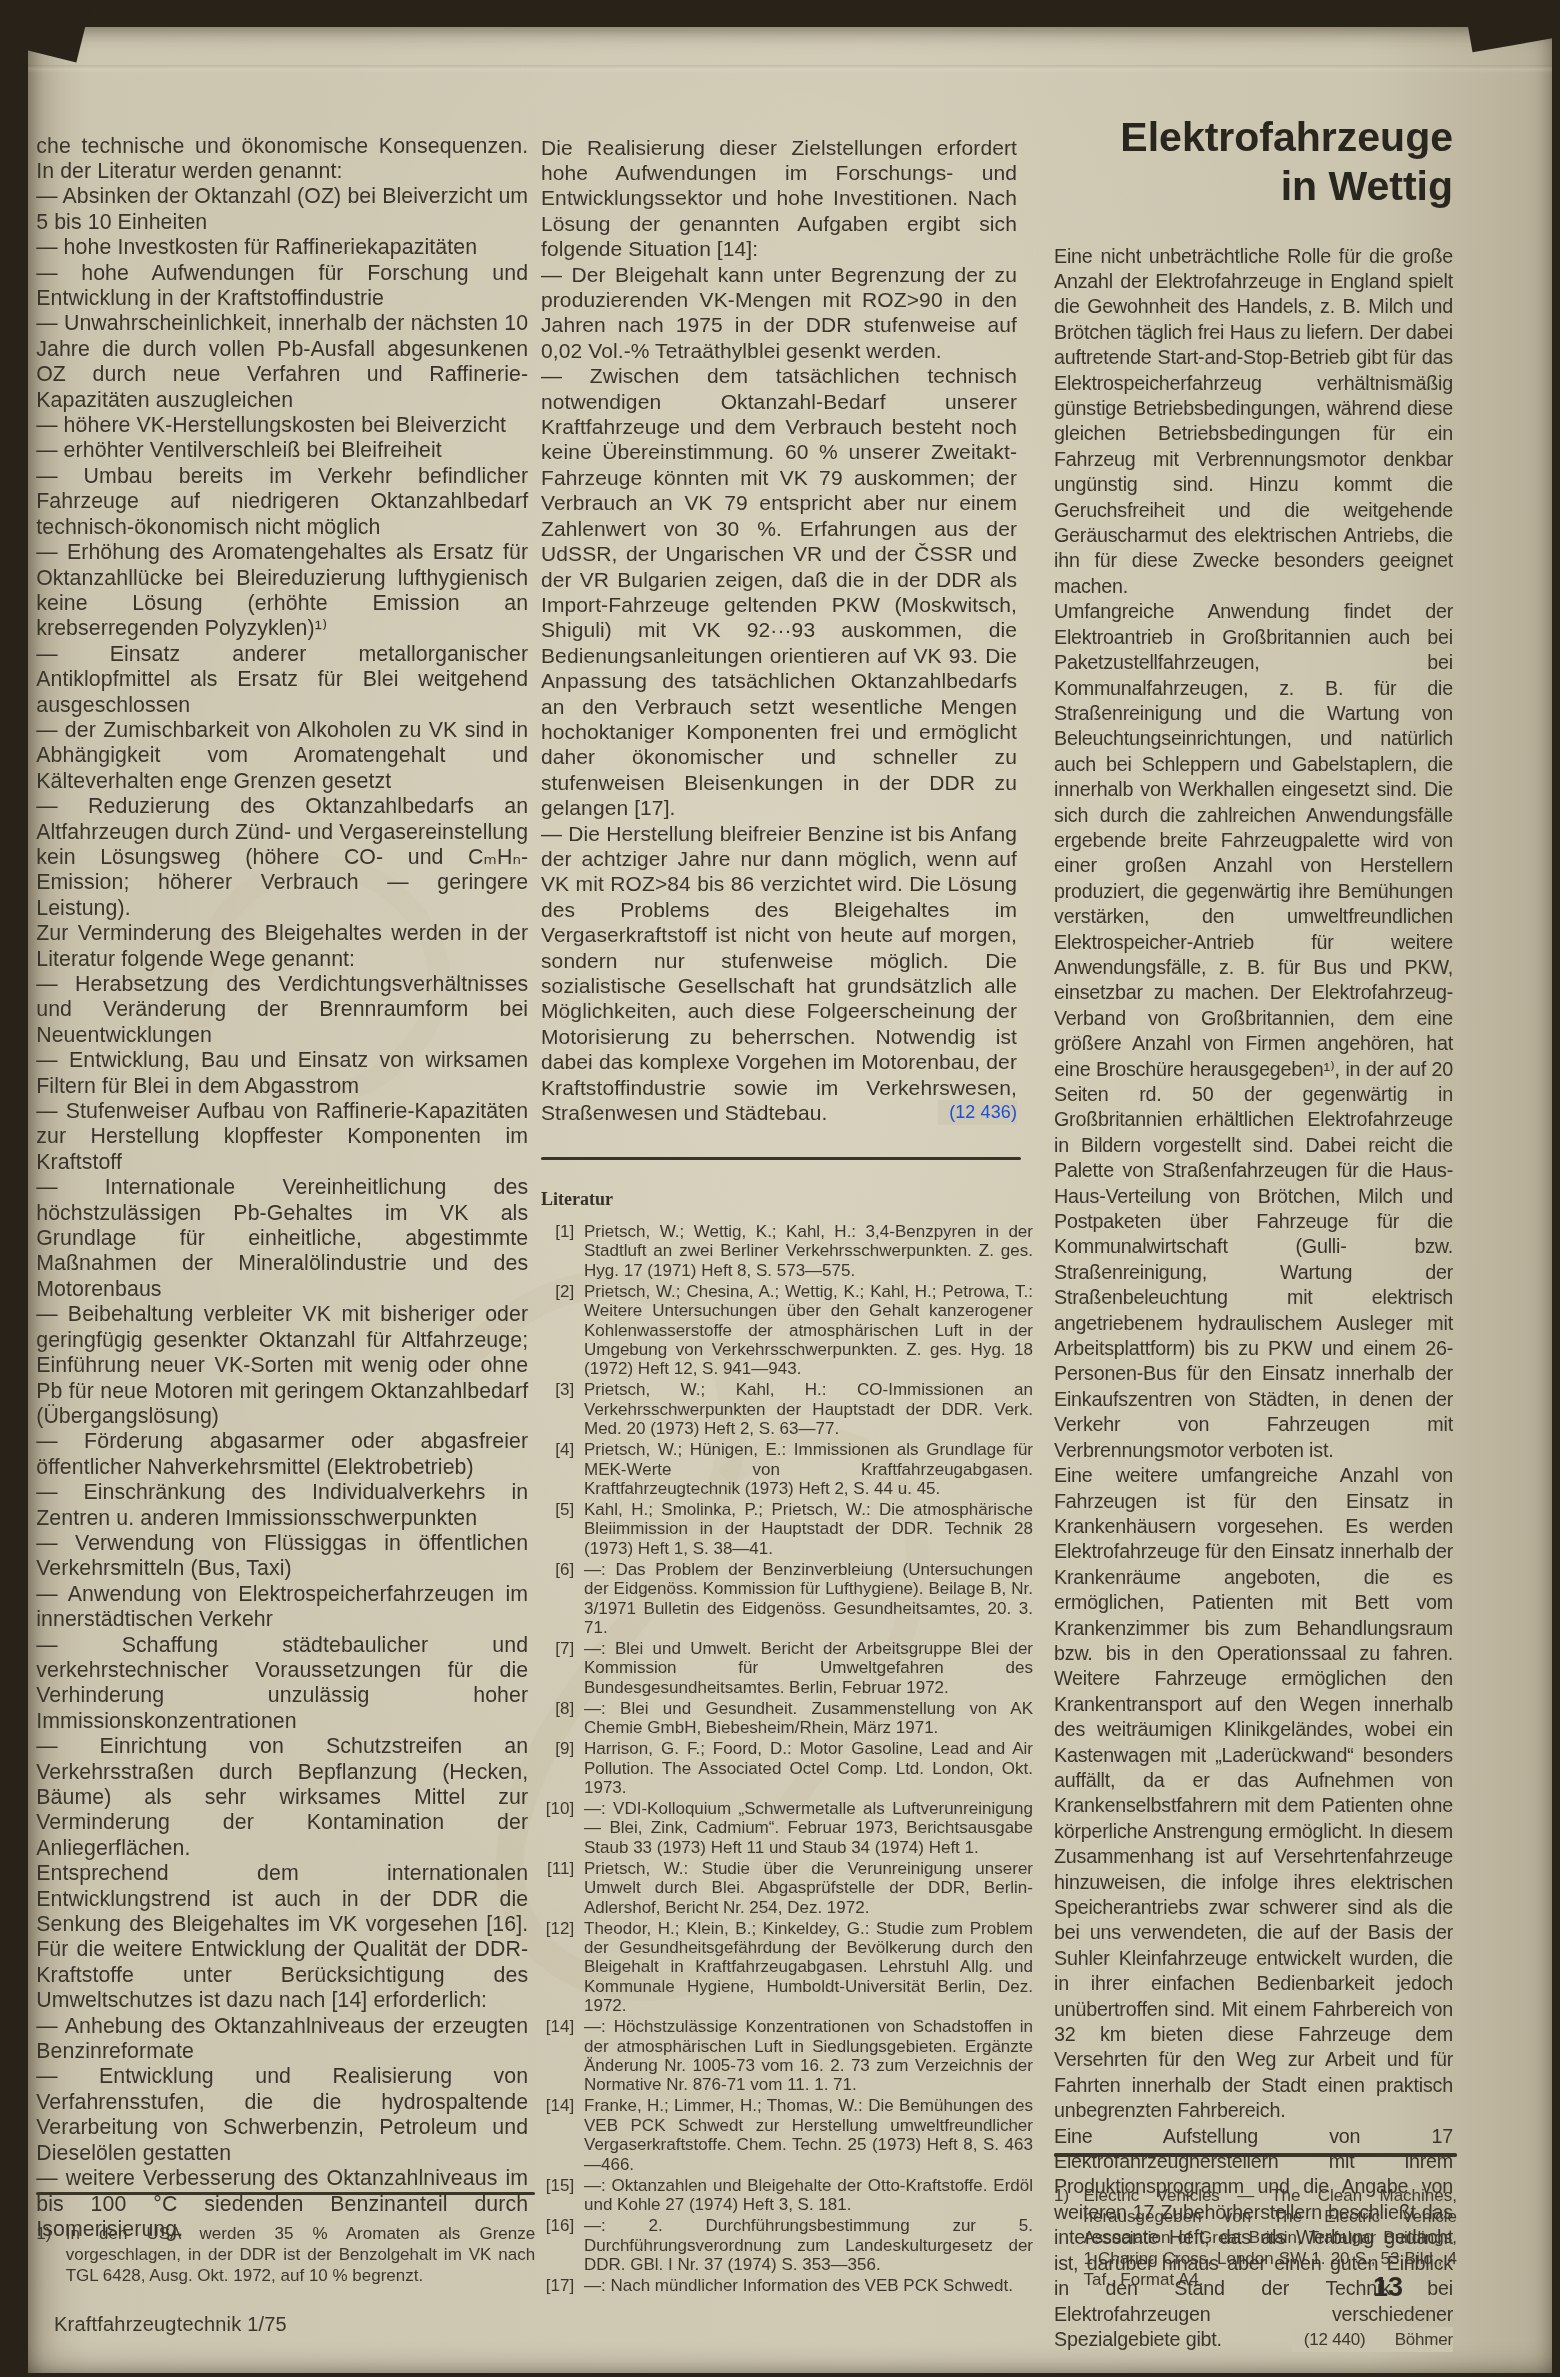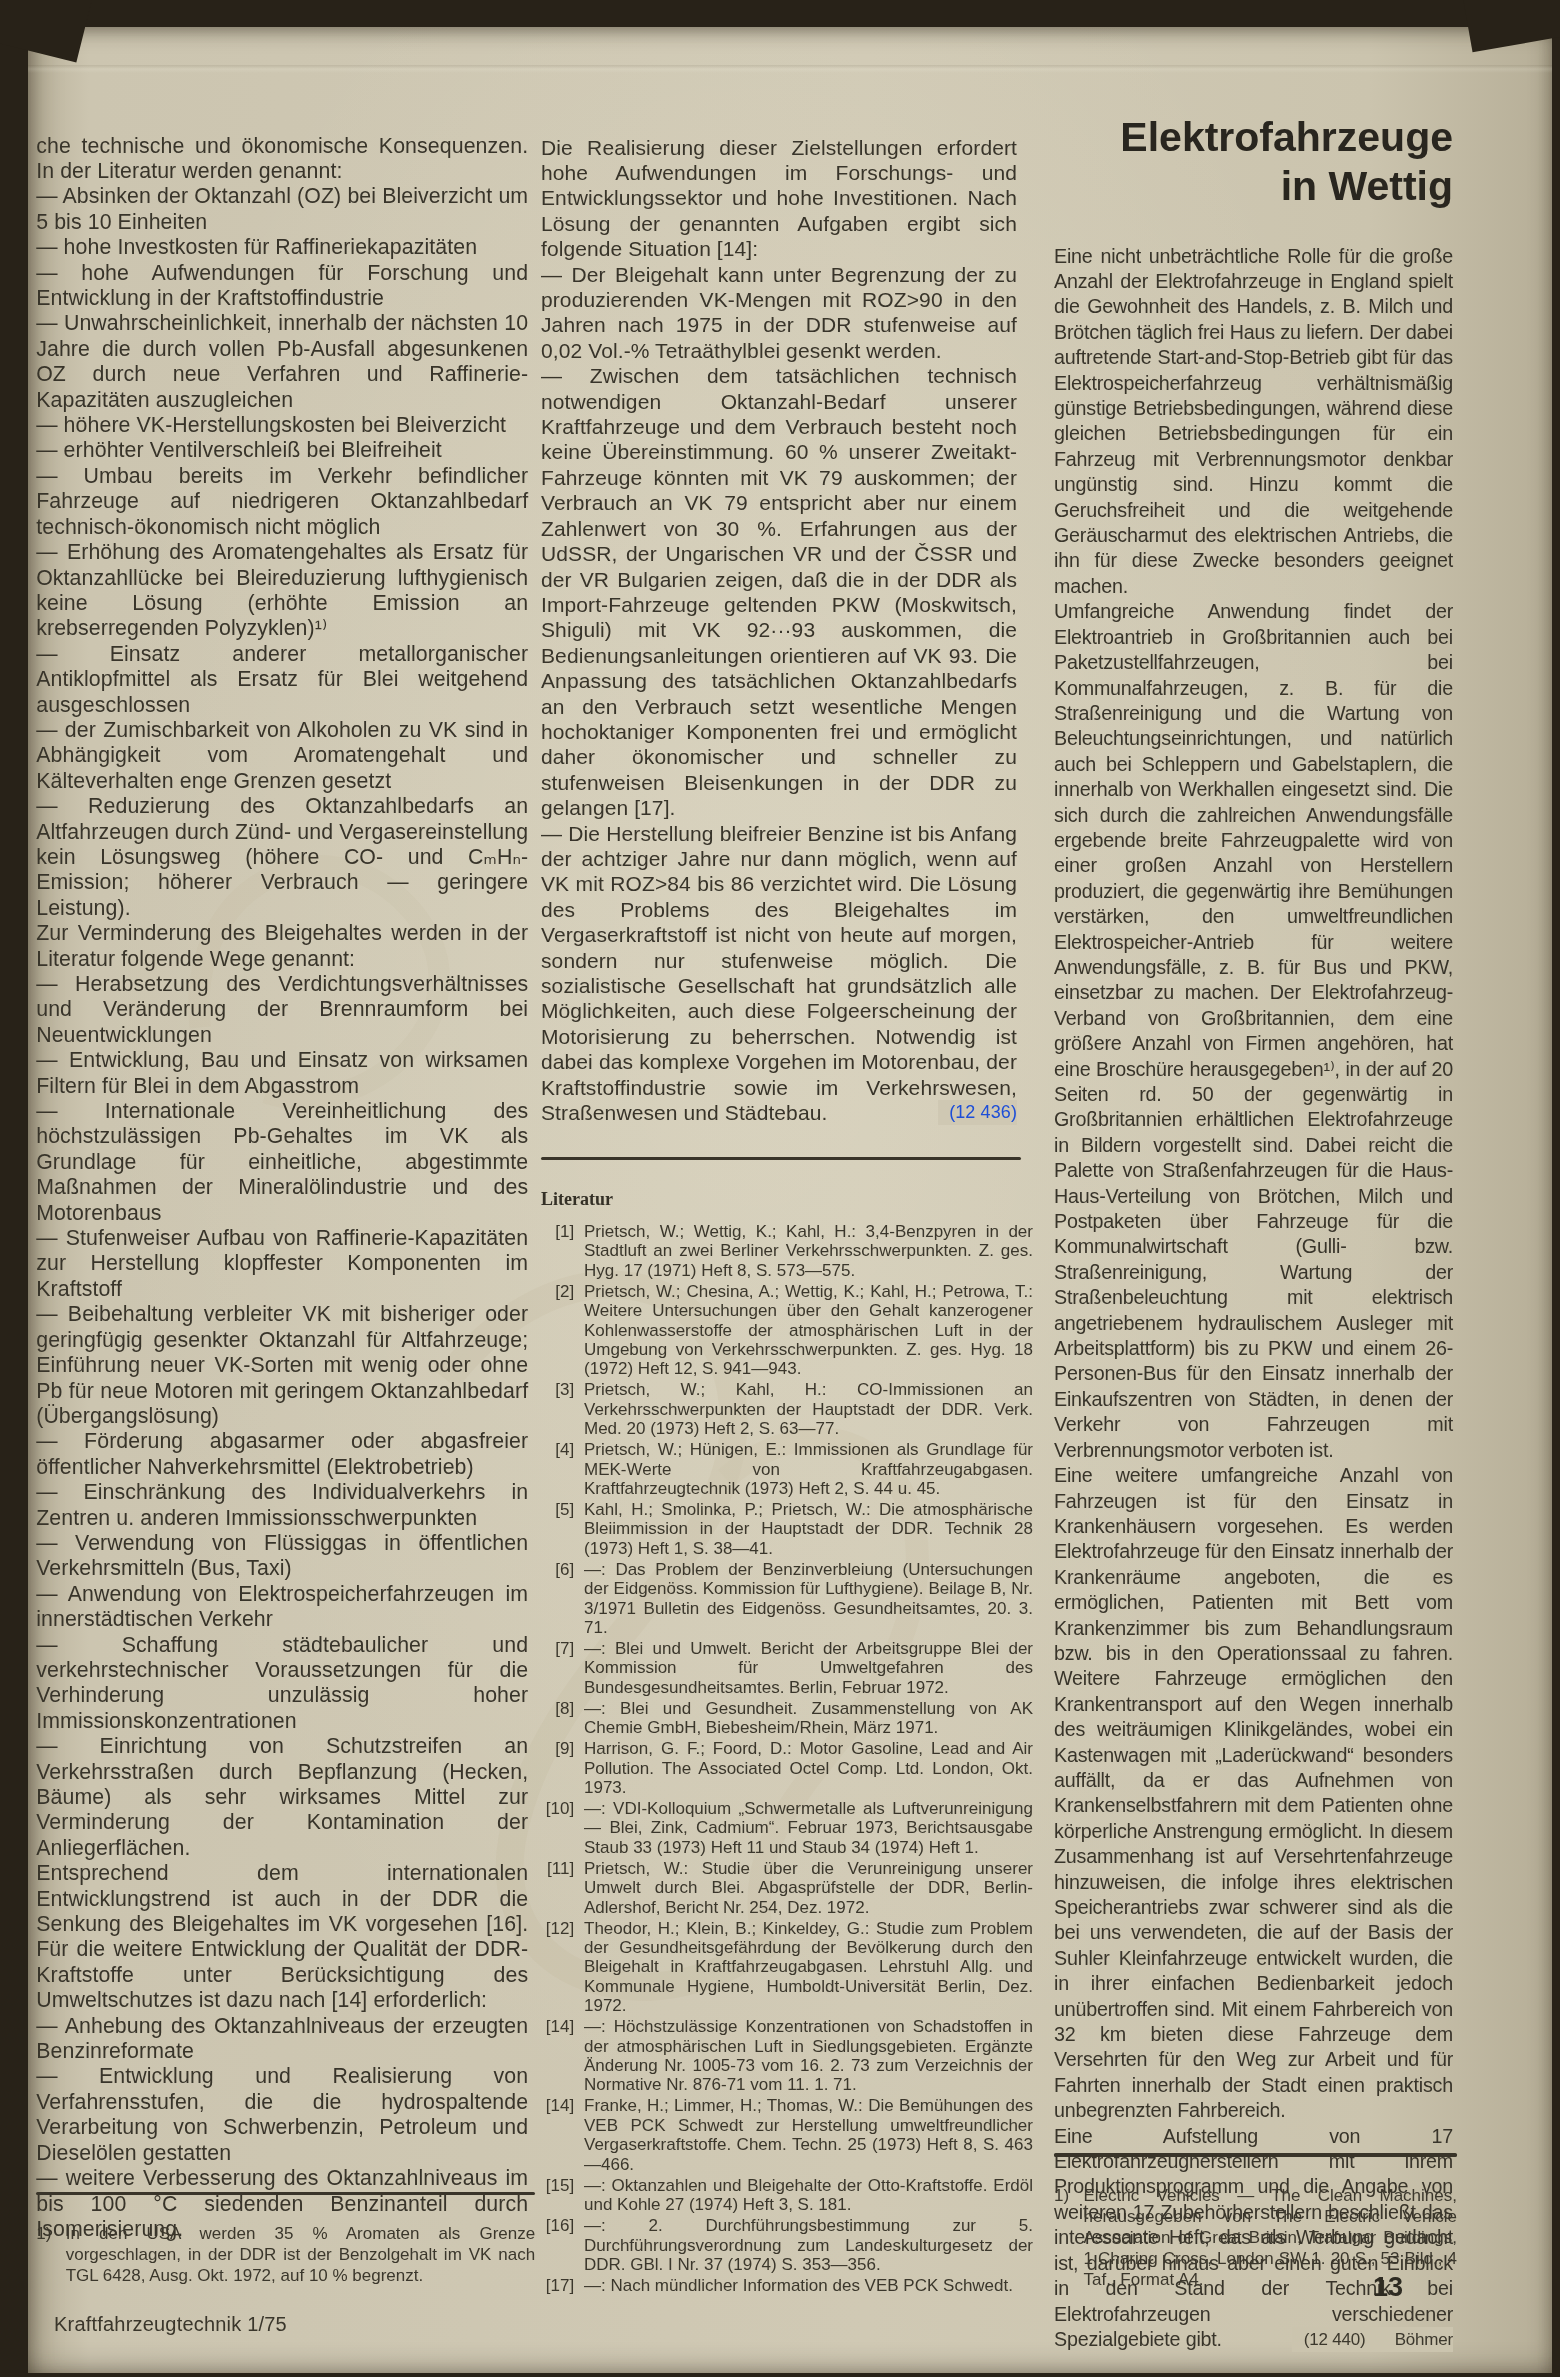--- a/index.html
+++ b/index.html
@@ -112,22 +112,22 @@
           <p>— höhere VK-Herstellungskosten bei Bleiverzicht</p>
           <p>— erhöhter Ventilverschleiß bei Bleifreiheit</p>
           <p>— Umbau bereits im Verkehr befindlicher Fahrzeuge auf niedrigeren Oktanzahlbedarf technisch-ökonomisch nicht möglich</p>
           <p>— Erhöhung des Aromatengehaltes als Ersatz für Oktanzahllücke bei Bleireduzierung lufthygienisch keine Lösung (erhöhte Emission an krebserregenden Polyzyklen)¹⁾</p>
           <p>— Einsatz anderer metallorganischer Antiklopfmittel als Ersatz für Blei weitgehend ausgeschlossen</p>
           <p>— der Zumischbarkeit von Alkoholen zu VK sind in Abhängigkeit vom Aromatengehalt und Kälteverhalten enge Grenzen gesetzt</p>
           <p>— Reduzierung des Oktanzahlbedarfs an Altfahrzeugen durch Zünd- und Vergasereinstellung kein Lösungsweg (höhere CO- und CₘHₙ-Emission; höherer Verbrauch — geringere Leistung).</p>
           <p>Zur Verminderung des Bleigehaltes werden in der Literatur folgende Wege genannt:</p>
           <p>— Herabsetzung des Verdichtungsverhältnisses und Veränderung der Brennraumform bei Neuentwicklungen</p>
           <p>— Entwicklung, Bau und Einsatz von wirksamen Filtern für Blei in dem Abgasstrom</p>
+          <p>— Stufenweiser Aufbau von Raffinerie-Kapazitäten zur Herstellung klopffester Komponenten im Kraftstoff</p>
           <p>— Internationale Vereinheitlichung des höchstzulässigen Pb-Gehaltes im VK als Grundlage für einheitliche, abgestimmte Maßnahmen der Mineralölindustrie und des Motorenbaus</p>
-          <p>— Stufenweiser Aufbau von Raffinerie-Kapazitäten zur Herstellung klopffester Komponenten im Kraftstoff</p>
           <p>— Beibehaltung verbleiter VK mit bisheriger oder geringfügig gesenkter Oktanzahl für Altfahrzeuge; Einführung neuer VK-Sorten mit wenig oder ohne Pb für neue Motoren mit geringem Oktanzahlbedarf (Übergangslösung)</p>
           <p>— Förderung abgasarmer oder abgasfreier öffentlicher Nahverkehrsmittel (Elektrobetrieb)</p>
           <p>— Einschränkung des Individualverkehrs in Zentren u. anderen Immissionsschwerpunkten</p>
           <p>— Verwendung von Flüssiggas in öffentlichen Verkehrsmitteln (Bus, Taxi)</p>
           <p>— Anwendung von Elektrospeicherfahrzeugen im innerstädtischen Verkehr</p>
           <p>— Schaffung städtebaulicher und verkehrstechnischer Voraussetzungen für die Verhinderung unzulässig hoher Immissionskonzentrationen</p>
           <p>— Einrichtung von Schutzstreifen an Verkehrsstraßen durch Bepflanzung (Hecken, Bäume) als sehr wirksames Mittel zur Verminderung der Kontamination der Anliegerflächen.</p>
           <p>Entsprechend dem internationalen Entwicklungstrend ist auch in der DDR die Senkung des Bleigehaltes im VK vorgesehen [16]. Für die weitere Entwicklung der Qualität der DDR-Kraftstoffe unter Berücksichtigung des Umweltschutzes ist dazu nach [14] erforderlich:</p>
           <p>— Anhebung des Oktanzahlniveaus der erzeugten Benzinreformate</p>
           <p>— Entwicklung und Realisierung von Verfahrensstufen, die die hydrospaltende Verarbeitung von Schwerbenzin, Petroleum und Dieselölen gestatten</p>

